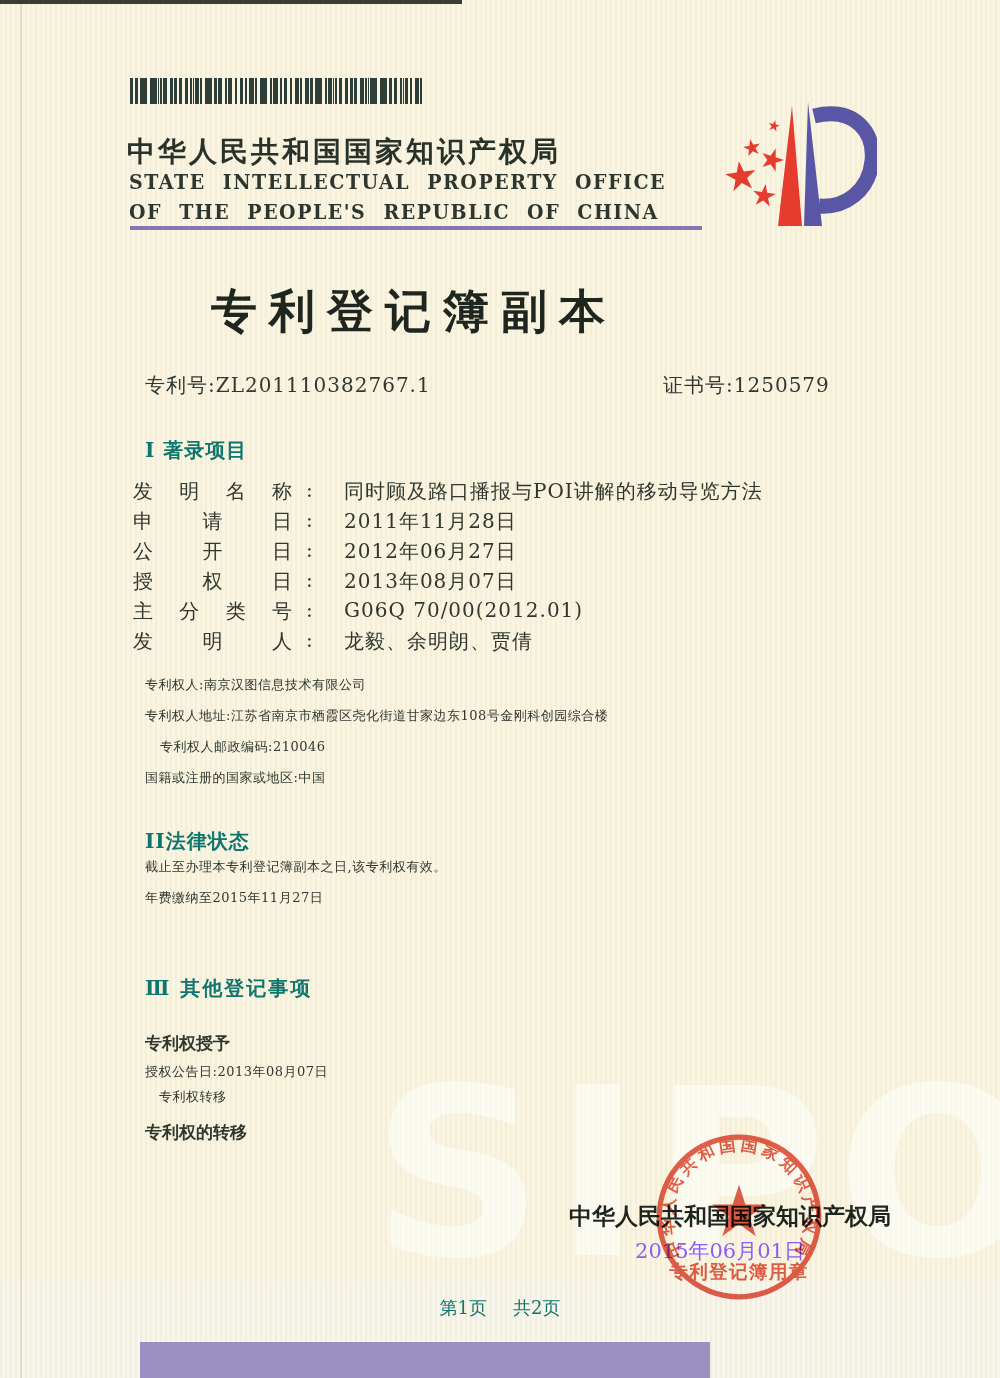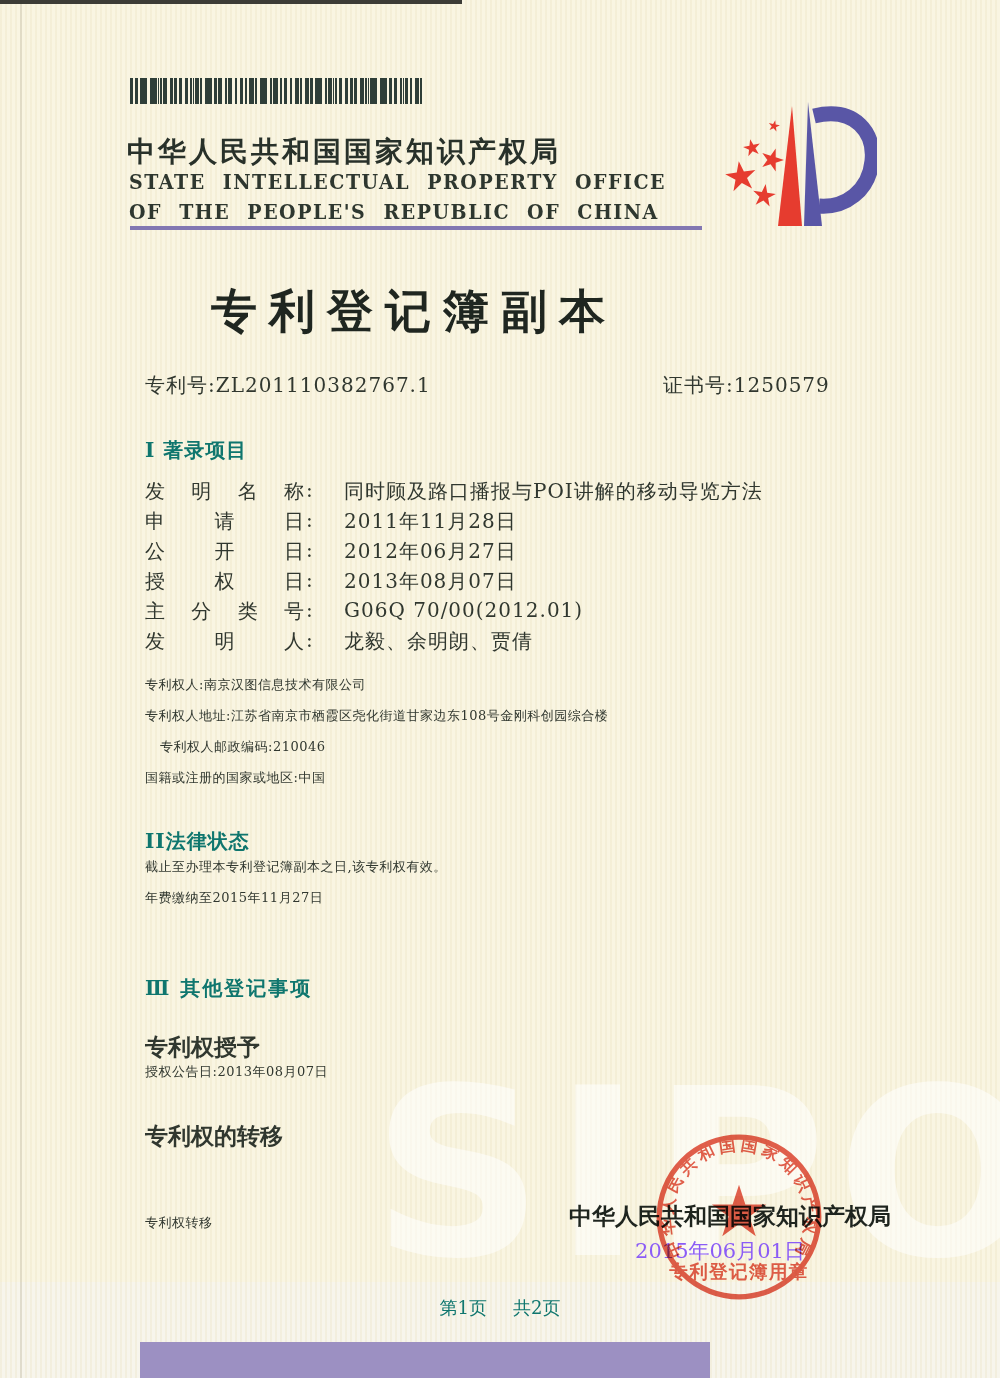--- a/index.html
+++ b/index.html
@@ -32,27 +32,27 @@
   .doc-title{left:0;top:281px;width:828px;text-align:center;font-size:46px;font-weight:bold;
     letter-spacing:12px;color:#1f2620;}
   
   .meta{top:372px;font-size:20px;font-weight:normal;letter-spacing:1px;}
   .patent-no{left:145px;}
   .cert-no{left:663px;}
   
   .heading{font-weight:bold;font-size:20px;color:#0f766e;letter-spacing:1px;}
   .s1-head{left:145px;top:437px;}
   .row{font-size:20px;letter-spacing:1px;}
-  .row-label{position:absolute;left:145px;display:inline-block;width:160px;text-align:justify;text-align-last:justify;}
+  .row-label{position:absolute;left:133px;display:inline-block;width:160px;text-align:justify;text-align-last:justify;}
   .row-colon{position:absolute;left:306px;}
   .row-value{position:absolute;left:344px;white-space:nowrap;}
   .pline{left:145px;font-size:13px;letter-spacing:.5px;white-space:nowrap;}
   .s2-head{left:145px;top:828px;}
   .s3-head{left:145px;top:975px;letter-spacing:2px;}
-  .sub-head{left:145px;font-weight:bold;font-size:23px;}
+  .sub-head{left:145px;font-weight:bold;font-size:17px;}
   
   .watermark{left:372px;top:1068px;width:640px;height:230px;overflow:visible;
     font-family:"DejaVu Sans","Liberation Sans",sans-serif;
     font-size:238px;font-weight:bold;line-height:212px;letter-spacing:10px;
     color:rgba(255,255,255,.55);transform:scaleY(.98);z-index:1;}
   
   .sig-org{left:520px;top:1201px;width:420px;text-align:center;font-size:23px;font-weight:bold;color:#1e241e;z-index:3;}
   .sig-date{left:510px;top:1237px;width:420px;text-align:center;font-size:21px;color:#8b5cf6;z-index:3;}
   .seal{left:644px;top:1122px;width:190px;height:190px;z-index:4;opacity:.88;mix-blend-mode:multiply;}
   
@@ -134,21 +134,21 @@
   <div class="abs pline z2" style="top:769px;">国籍或注册的国家或地区:中国</div>
 
   <div class="abs heading s2-head z2">II法律状态</div>
   <div class="abs pline z2" style="top:858px;">截止至办理本专利登记簿副本之日,该专利权有效。</div>
   <div class="abs pline z2" style="top:889px;">年费缴纳至2015年11月27日</div>
 
   <div class="abs heading s3-head z2">Ⅲ 其他登记事项</div>
   <div class="abs sub-head z2" style="top:1032px;">专利权授予</div>
   <div class="abs pline z2" style="top:1063px;">授权公告日:2013年08月07日</div>
   <div class="abs sub-head z2" style="top:1121px;">专利权的转移</div>
-  <div class="abs pline z2" style="top:1214px;">专利权转移</div>
+  <div class="abs pline z2" style="top:1088px;margin-left:14px;">专利权转移</div>
 
   <div class="abs watermark">SIPO</div>
 
   <div class="abs sig-org">中华人民共和国国家知识产权局</div>
   <div class="abs sig-date">2015年06月01日</div>
 
   <svg class="abs seal" viewBox="0 0 200 200">
     <defs>
       <path id="sealArc" d="M 42.7 140.2 A 70 70 0 1 1 157.3 140.2" fill="none"></path>
     </defs>

